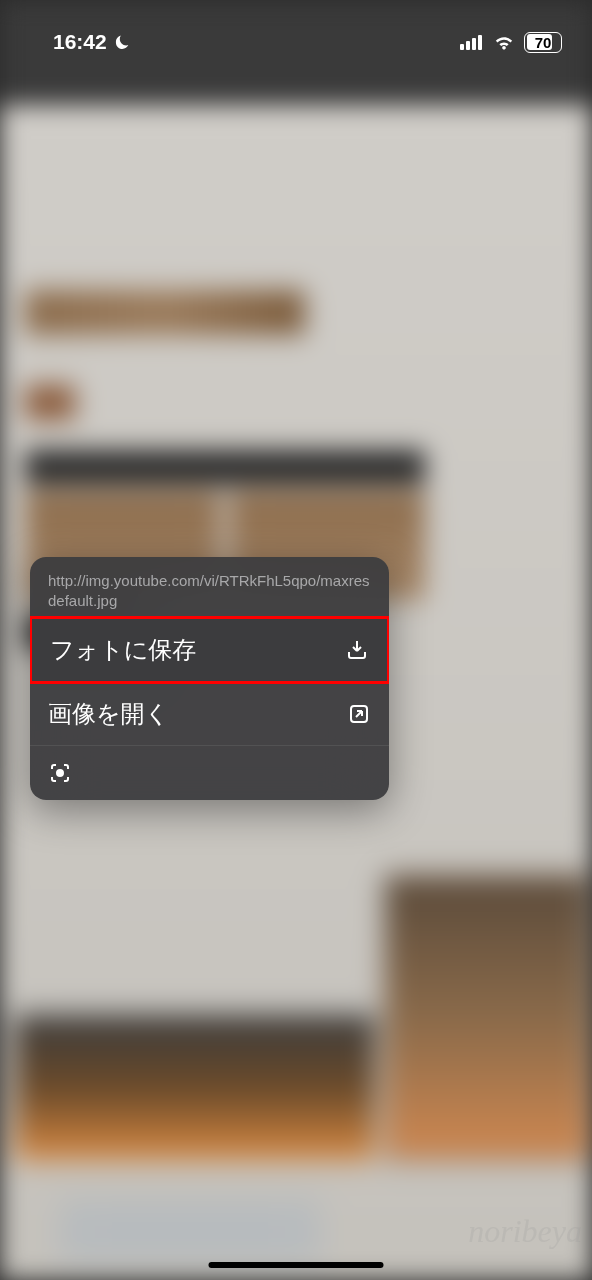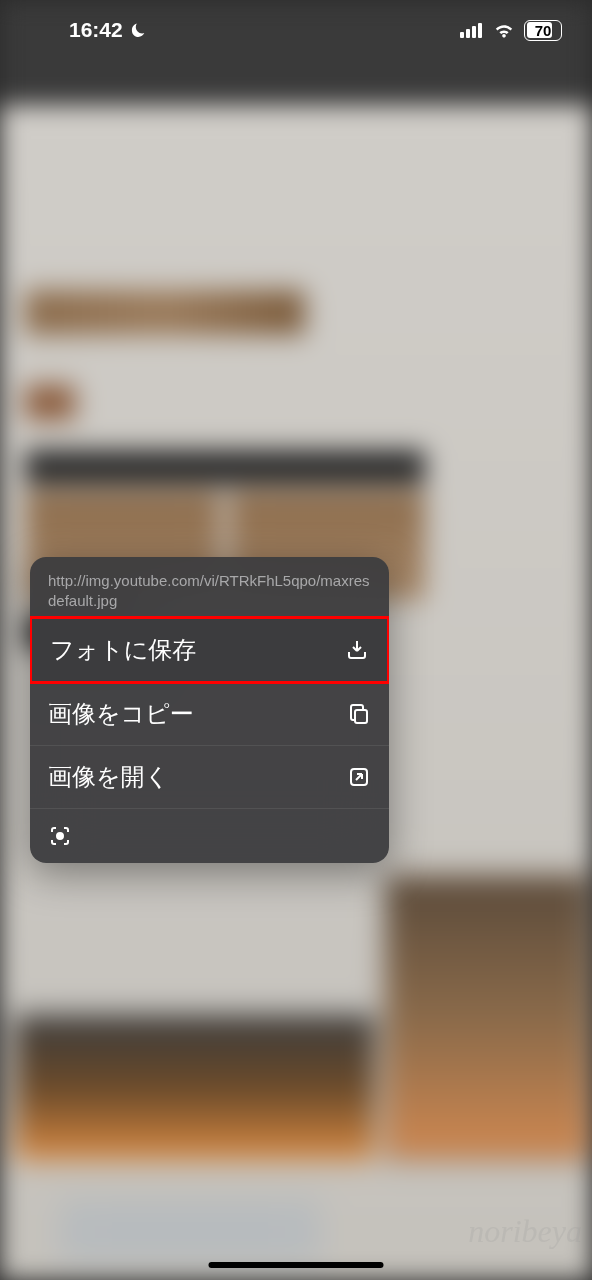--- a/index.html
+++ b/index.html
@@ -129,31 +129,30 @@
       top: 1095px;
       left: 60px;
       width: 260px;
       height: 60px;
       background: rgba(100,150,200,0.15);
       filter: blur(10px);
     }
     
     .status-bar {
       position: absolute;
-      top: 0;
+      top: 12px;
       left: 0;
       right: 0;
       height: 60px;
       display: flex;
       justify-content: space-between;
       align-items: center;
       padding: 16px 30px;
       z-index: 10;
       color: #fff;
-      margin-left: 16px;
     }
     
     .status-left {
       display: flex;
       align-items: center;
       gap: 5px;
       font-size: 21px;
       font-weight: 600;
       padding-left: 23px;
     }
@@ -325,27 +324,20 @@
   <div class="menu-header">http://img.youtube.com/vi/RTRkFhL5qpo/maxresdefault.jpg</div>
 
   <div class="menu-item menu-item-highlighted">
     <span>フォトに保存</span>
     <svg class="menu-icon" viewBox="0 0 24 24" fill="none" stroke="#fff" stroke-width="2">
       <path d="M12 3v10m0 0l-4-4m4 4l4-4"></path>
       <path d="M4 14v4a2 2 0 002 2h12a2 2 0 002-2v-4"></path>
     </svg>
   </div>
 
-  <div class="menu-item">
-    <span>画像をコピー</span>
-    <svg class="menu-icon" viewBox="0 0 24 24" fill="none" stroke="#fff" stroke-width="2">
-      <rect x="8" y="8" width="12" height="13" rx="2"></rect>
-      <path d="M16 8V5a2 2 0 00-2-2H6a2 2 0 00-2 2v11a2 2 0 002 2h2"></path>
-    </svg>
-  </div>
 
   <div class="menu-item">
     <span>画像を開く</span>
     <svg class="menu-icon" viewBox="0 0 24 24" fill="none" stroke="#fff" stroke-width="2">
       <rect x="4" y="4" width="16" height="16" rx="3"></rect>
       <path d="M9 15l6-6m0 0h-5m5 0v5"></path>
     </svg>
   </div>
 
 

